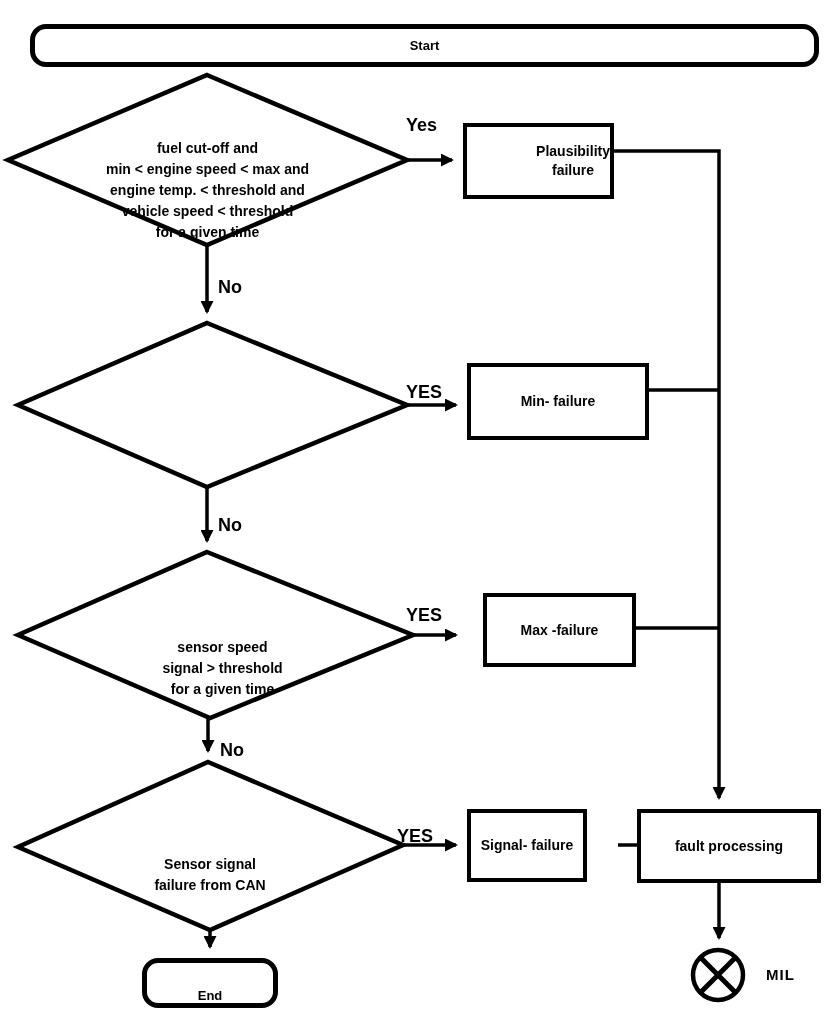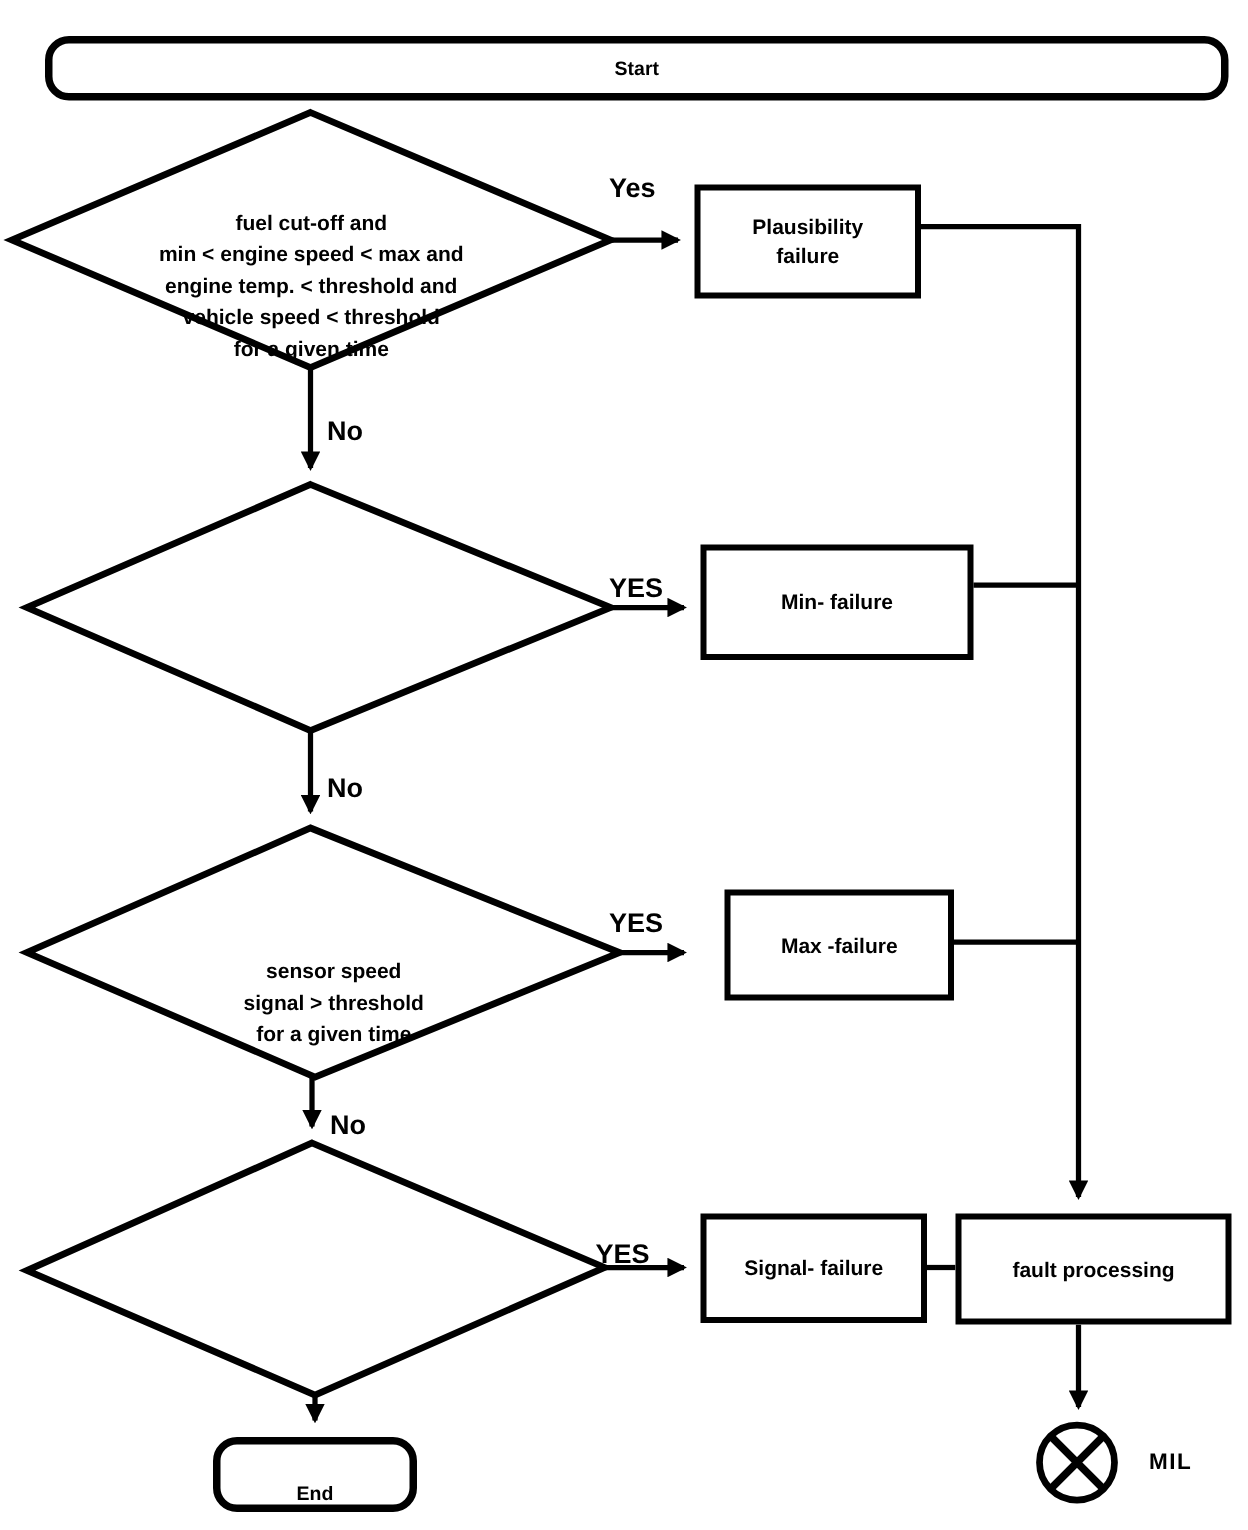--- a/index.html
+++ b/index.html
@@ -8,21 +8,21 @@
     font-family:"Liberation Sans",sans-serif;font-weight:bold;color:#000;
     overflow:hidden;
   }
   #wires{position:absolute;left:0;top:0;width:832px;height:1020px;}
   .node{position:absolute;display:flex;align-items:center;justify-content:center;
         text-align:center;box-sizing:border-box;background:#fff;}
   .terminal{border:5px solid #000;border-radius:16px;font-size:13px;}
   .process{border:4px solid #000;font-size:14px;line-height:19px;}
   .dtext{position:absolute;text-align:center;font-size:14px;line-height:21px;
          white-space:pre-line;margin-top:36px;}
-  .multiline{white-space:pre-line;}
+  .multiline{white-space:pre-line;justify-content:flex-end;}
   .edgelabel{position:absolute;font-size:18px;}
   .mil-label{position:absolute;font-size:15px;letter-spacing:1px;}
 </style>
 </head>
 <body>
 
 <div id="canvas">
 
   <svg id="wires" viewBox="0 0 832 1020" xmlns="http://www.w3.org/2000/svg">
     <defs>
@@ -76,32 +76,34 @@
   </div>
 
   <div class="dtext" style="left:70px;top:102px;width:275px;">fuel cut-off and
 min &lt; engine speed &lt; max and
 engine temp. &lt; threshold and
 vehicle speed &lt; threshold
 for a given time</div>
   <div class="dtext" style="left:95px;top:601px;width:255px;">sensor speed
 signal &gt; threshold
 for a given time</div>
+  <div class="dtext" style="left:80px;top:818px;width:260px;">Sensor signal
+failure from CAN</div>
 
   <div class="node process multiline" style="left:463px;top:123px;width:151px;height:76px;">
     <span class="multiline">Plausibility
 failure</span>
   </div>
   <div class="node process" style="left:467px;top:363px;width:182px;height:77px;">
     <span>Min- failure</span>
   </div>
   <div class="node process" style="left:467px;top:593px;width:153px;height:74px;margin-left:16px;">
     <span>Max -failure</span>
   </div>
-  <div class="node process" style="left:467px;top:809px;width:151px;height:73px;">
+  <div class="node process" style="left:467px;top:809px;width:120px;height:73px;">
     <span>Signal- failure</span>
   </div>
   <div class="node process" style="left:637px;top:809px;width:184px;height:74px;">
     <span>fault processing</span>
   </div>
 
   <div class="edgelabel" style="left:406px;top:115px;">Yes</div>
   <div class="edgelabel" style="left:218px;top:277px;">No</div>
   <div class="edgelabel" style="left:406px;top:382px;">YES</div>
   <div class="edgelabel" style="left:218px;top:515px;">No</div>

